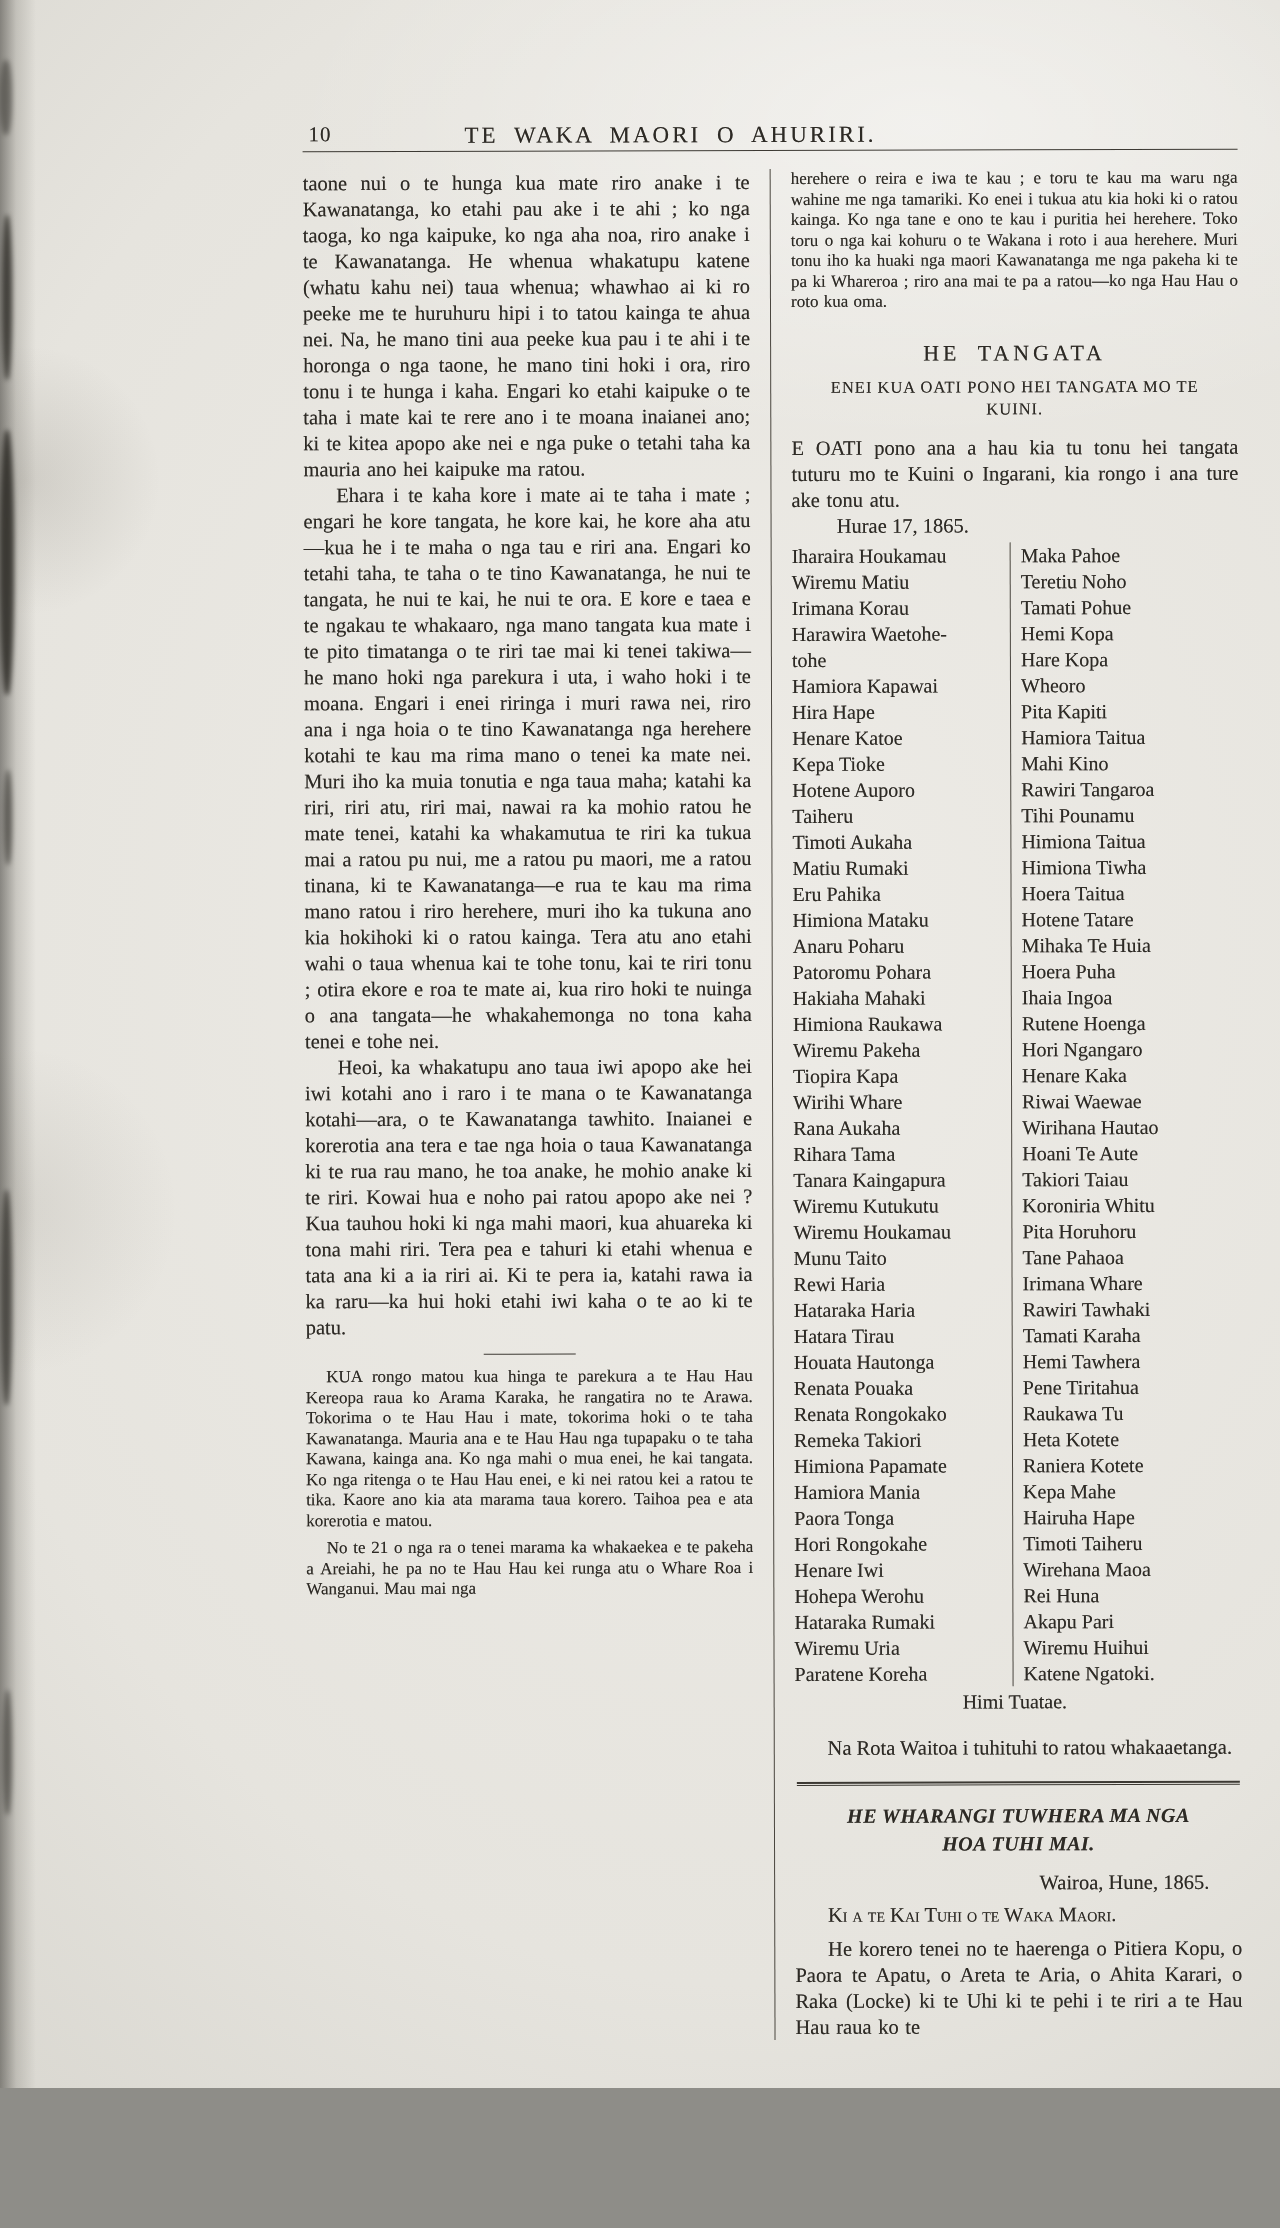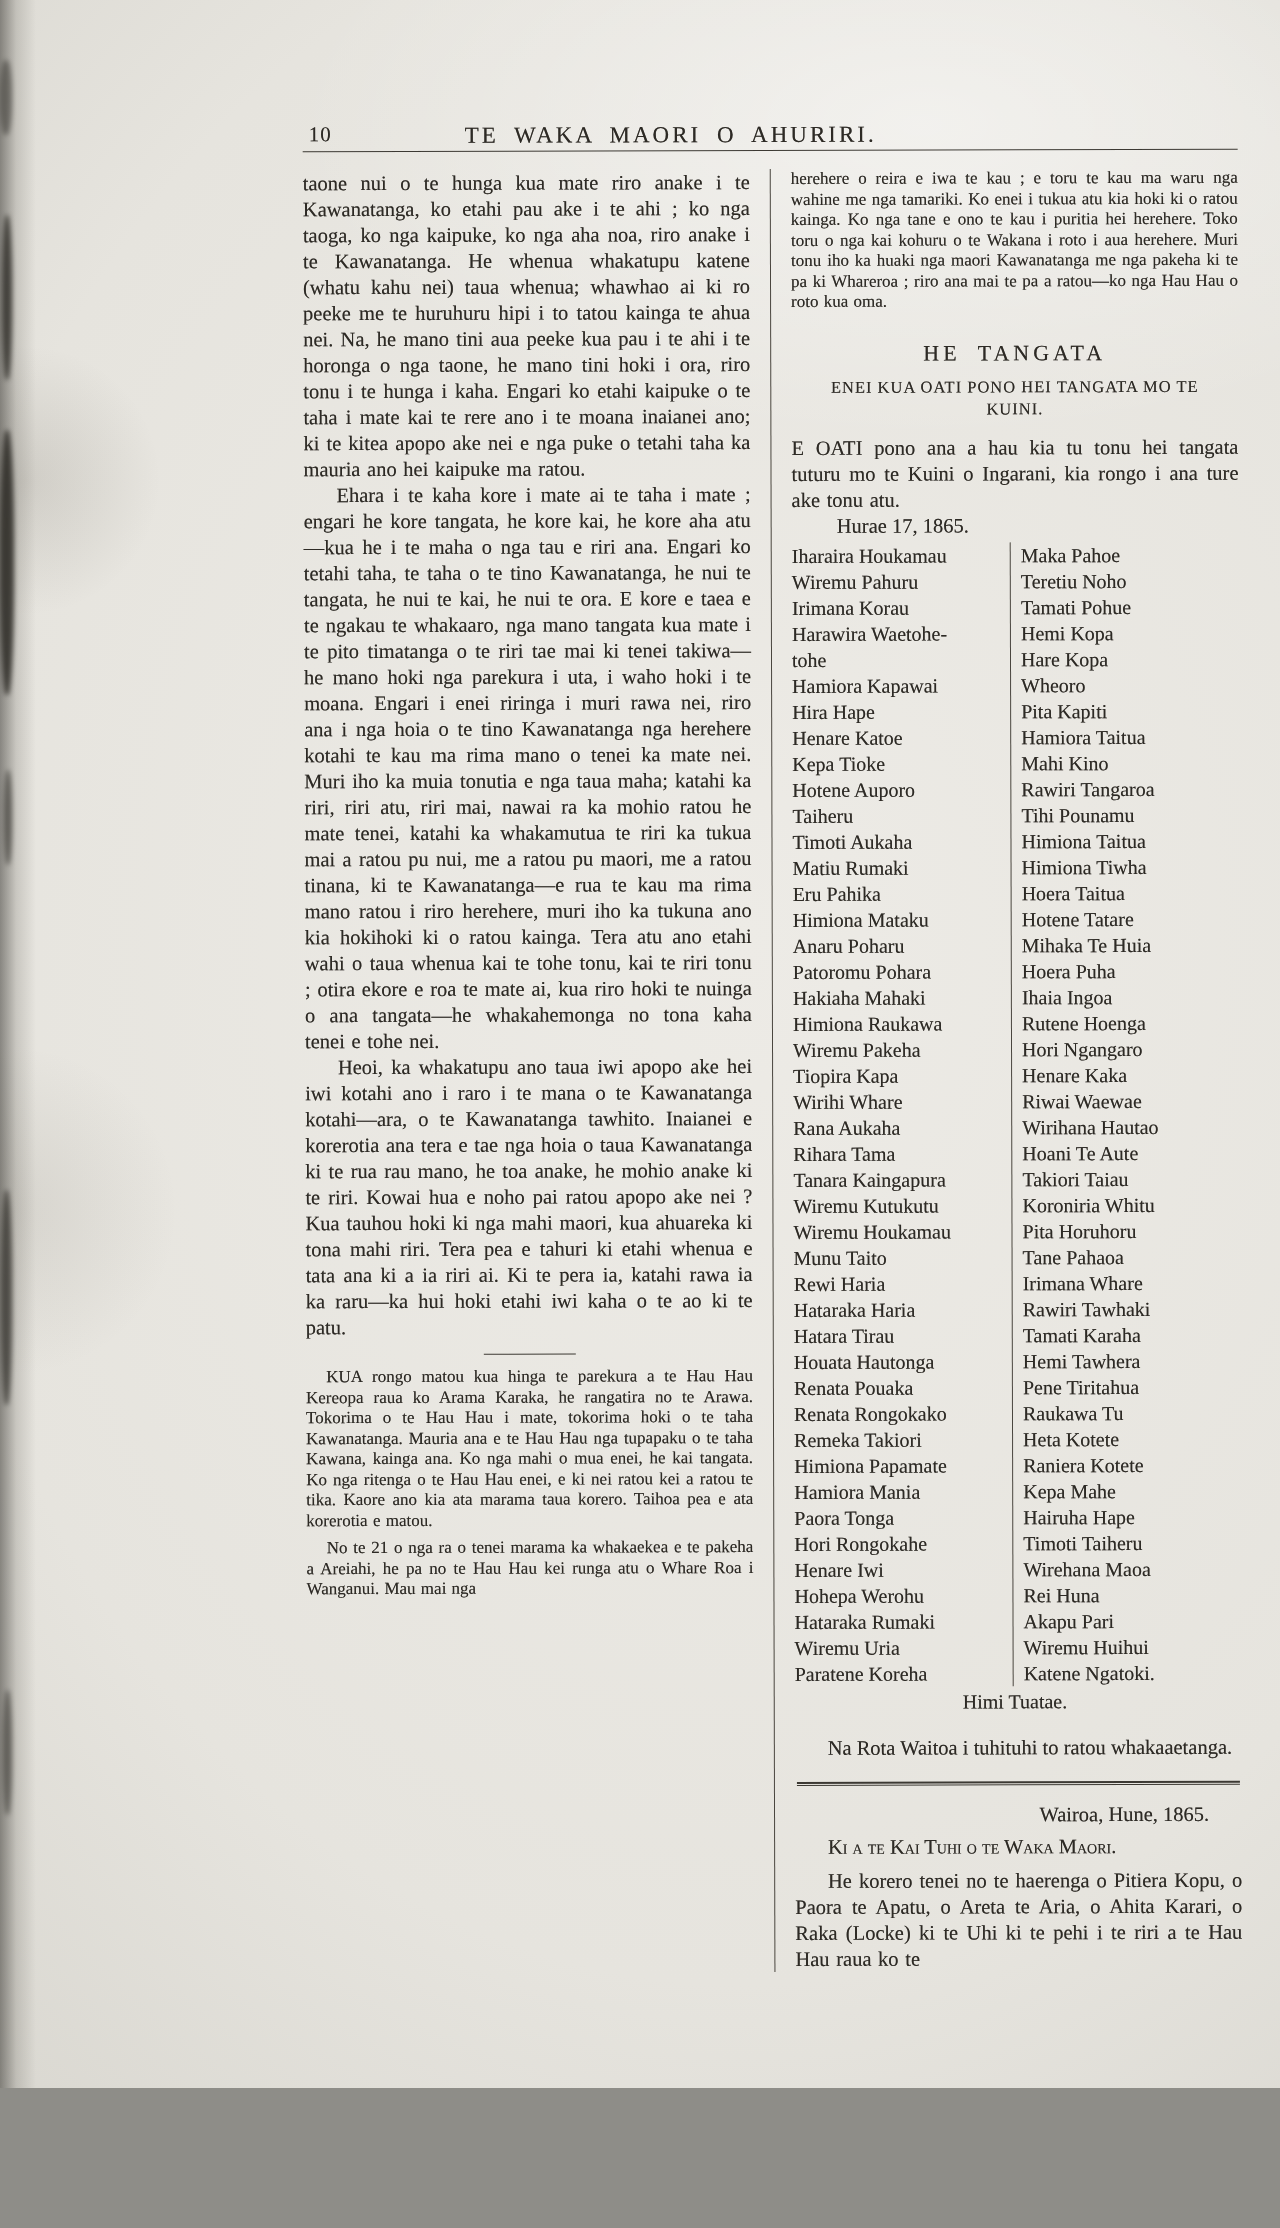--- a/index.html
+++ b/index.html
@@ -135,21 +135,21 @@
 
         <div class="article-subtitle">ENEI KUA OATI PONO HEI TANGATA MO TE KUINI.</div>
 
         <p class="para oath">E OATI pono ana a hau kia tu tonu hei tangata tuturu mo te Kuini o Ingarani, kia rongo i ana ture ake tonu atu.</p>
 
         <div class="date-line">Hurae 17, 1865.</div>
 
         <div class="names">
           <div class="names-col">
               <div>Iharaira Houkamau</div>
-              <div>Wiremu Pahuru</div>
+              <div>Wiremu Matiu</div>
               <div>Irimana Korau</div>
               <div>Harawira Waetohe-</div>
               <div>tohe</div>
               <div>Hamiora Kapawai</div>
               <div>Hira Hape</div>
               <div>Henare Katoe</div>
               <div>Kepa Tioke</div>
               <div>Hotene Auporo</div>
               <div>Taiheru</div>
               <div>Timoti Aukaha</div>
@@ -234,20 +234,21 @@
               <div>Katene Ngatoki.</div>
             </div>
         </div>
 
         <div class="closing-name">Himi Tuatae.</div>
 
         <p class="attestation">Na Rota Waitoa i tuhituhi to ratou whakaaetanga.</p>
 
         <div class="double-rule"></div>
 
+        <h3 class="letters-heading">HE WHARANGI TUWHERA MA NGA HOA TUHI MAI.</h3>
 
         <div class="letter-dateline">Wairoa, Hune, 1865.</div>
 
         <p class="salutation">Ki a te Kai Tuhi o te Waka Maori.</p>
 
         <p class="para letter-body">He korero tenei no te haerenga o Pitiera Kopu, o Paora te Apatu, o Areta te Aria, o Ahita Karari, o Raka (Locke) ki te Uhi ki te pehi i te riri a te Hau Hau raua ko te</p>
 
       </div>
     </div>
   </div>

